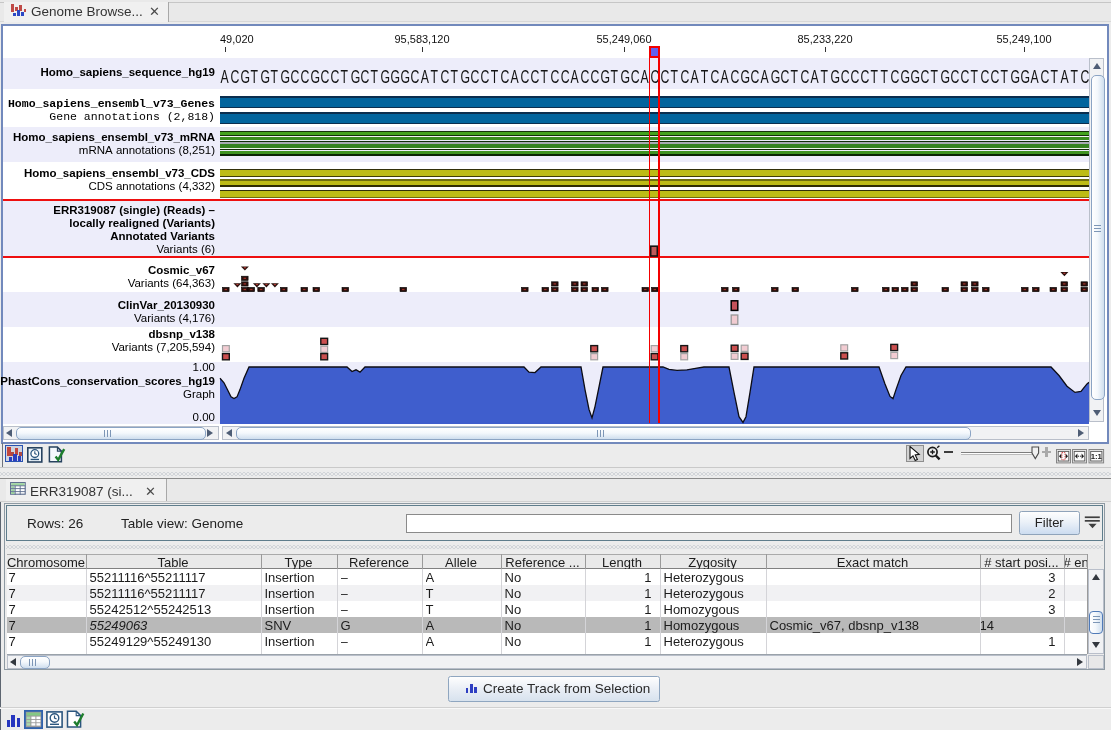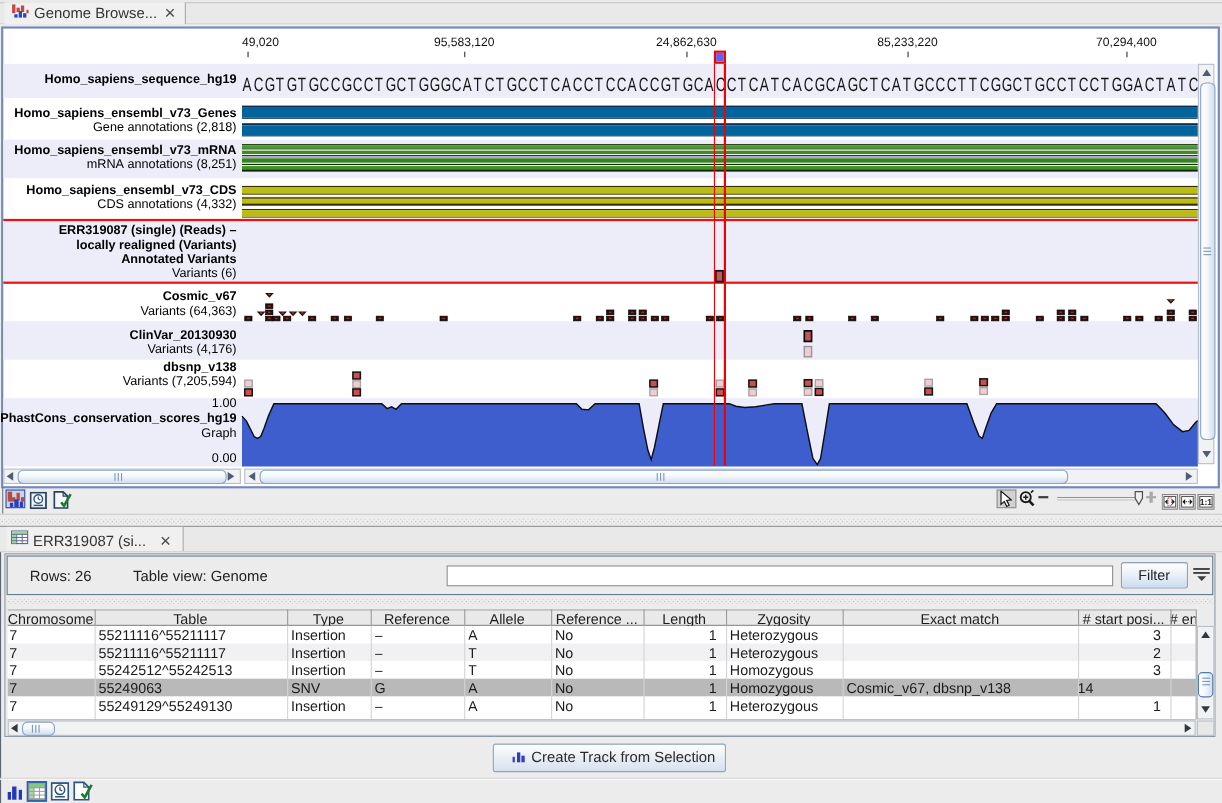--- a/index.html
+++ b/index.html
@@ -33,23 +33,23 @@
 <div class="a" style="left:31px;top:4px;font-size:13.5px;color:#333;">Genome Browse...</div>
 <div class="a" style="left:149px;top:4px;font-size:13px;color:#4a4a4a;">✕</div>
 <div class="a" style="left:1px;top:24px;width:1104px;height:416px;border:2px solid #7289bc;background:#fff;"></div>
 <div class="a" style="left:3px;top:58px;width:1086px;height:30.5px;background:#ededfa;"></div>
 <div class="a" style="left:3px;top:127px;width:1086px;height:35px;background:#ededfa;"></div>
 <div class="a" style="left:3px;top:200.8px;width:1086px;height:55.599999999999966px;background:#ededfa;"></div>
 <div class="a" style="left:3px;top:291.5px;width:1086px;height:35.0px;background:#ededfa;"></div>
 <div class="a" style="left:3px;top:361.5px;width:1086px;height:62.0px;background:#ededfa;"></div>
 <div class="a" style="left:220px;top:33px;font-size:11px;color:#111;">49,020</div>
 <div class="a" style="left:362px;top:33px;width:120px;text-align:center;font-size:11px;color:#111;">95,583,120</div>
-<div class="a" style="left:564px;top:33px;width:120px;text-align:center;font-size:11px;color:#111;">24,862,630</div>
+<div class="a" style="left:564px;top:33px;width:120px;text-align:center;font-size:11px;color:#111;">55,249,060</div>
 <div class="a" style="left:765px;top:33px;width:120px;text-align:center;font-size:11px;color:#111;">85,233,220</div>
-<div class="a" style="left:964px;top:33px;width:120px;text-align:center;font-size:11px;color:#111;">70,294,400</div>
+<div class="a" style="left:964px;top:33px;width:120px;text-align:center;font-size:11px;color:#111;">55,249,100</div>
 <div class="a" style="left:224.5px;top:46.5px;width:1.5px;height:5.5px;background:#333;"></div>
 <div class="a" style="left:421.5px;top:46.5px;width:1.5px;height:5.5px;background:#333;"></div>
 <div class="a" style="left:623.5px;top:46.5px;width:1.5px;height:5.5px;background:#333;"></div>
 <div class="a" style="left:824.5px;top:46.5px;width:1.5px;height:5.5px;background:#333;"></div>
 <div class="a" style="left:1023.5px;top:46.5px;width:1.5px;height:5.5px;background:#333;"></div>
 <svg class="a" style="left:0;top:0;" width="1089" height="100" viewBox="0 0 1089 100">
 <text y="82.6" transform="scale(0.7,1)" font-family="Liberation Sans,sans-serif" font-size="17.5" fill="#151515" x="315.1 329.4 343.7 358.0 372.3 386.6 400.9 415.1 429.4 443.7 458.0 472.3 486.6 500.9 515.1 529.4 543.7 558.0 572.3 586.6 600.9 615.1 629.4 643.7 658.0 672.3 686.6 700.9 715.1 729.4 743.7 758.0 772.3 786.6 800.9 815.1 829.4 843.7 858.0 872.3 886.6 900.9 915.1 929.4 943.7 958.0 972.3 986.6 1000.9 1015.1 1029.4 1043.7 1058.0 1072.3 1086.6 1100.9 1115.1 1129.4 1143.7 1158.0 1172.3 1186.6 1200.9 1215.1 1229.4 1243.7 1258.0 1272.3 1286.6 1300.9 1315.1 1329.4 1343.7 1358.0 1372.3 1386.6 1400.9 1415.1 1429.4 1443.7 1458.0 1472.3 1486.6 1500.9 1515.1 1529.4 1543.7">ACGTGTGCCGCCTGCTGGGCATCTGCCTCACCTCCACCGTGCACCTCATCACGCAGCTCATGCCCTTCGGCTGCCTCCTGGACTATC</text>
 </svg>
 <div class="a" style="left:220px;top:96.4px;width:869px;height:1.5px;background:#0b2e4e;"></div>
 <div class="a" style="left:220px;top:97.9px;width:869px;height:8.7px;background:#01649d;"></div>
@@ -208,21 +208,21 @@
     <rect x="890.8" y="344.4" width="6.8" height="6.2" fill="#cb4f4f" stroke="#151515" stroke-width="1.4"></rect>
     <rect x="890.8" y="352.4" width="6.8" height="6.2" fill="#f2ccd2" stroke="#a2a2a2" stroke-width="1.2"></rect>
     <path d="M220,424 L220,378.3 L224,382.8 L228,390.7 L231,396.9 L234,398.6 L237,396.9 L240,389.6 L244,378.3 L249,367.0 L347,367.0 L352,371.5 L356,369.8 L360,372.1 L365,367.0 L524,367.0 L529,372.1 L535,372.6 L541,367.0 L581,367.0 L585,389.6 L589,409.4 L592,417.9 L595,406.6 L599,386.8 L603,367.0 L663,367.0 L669,369.3 L677,370.4 L687,369.8 L697,368.1 L704,367.0 L729,367.0 L734,392.4 L739,416.7 L743,422.4 L746,416.7 L750,392.4 L754,367.0 L879,367.0 L885,383.9 L890,396.4 L893,398.6 L896,389.6 L901,375.5 L906,367.0 L1051,367.0 L1059,375.5 L1067,386.2 L1075,392.4 L1081,391.3 L1087,383.9 L1089,382.3 L1089,424 Z" fill="#3f5ecd"></path>
     <path d="M220,378.3 L224,382.8 L228,390.7 L231,396.9 L234,398.6 L237,396.9 L240,389.6 L244,378.3 L249,367.0 L347,367.0 L352,371.5 L356,369.8 L360,372.1 L365,367.0 L524,367.0 L529,372.1 L535,372.6 L541,367.0 L581,367.0 L585,389.6 L589,409.4 L592,417.9 L595,406.6 L599,386.8 L603,367.0 L663,367.0 L669,369.3 L677,370.4 L687,369.8 L697,368.1 L704,367.0 L729,367.0 L734,392.4 L739,416.7 L743,422.4 L746,416.7 L750,392.4 L754,367.0 L879,367.0 L885,383.9 L890,396.4 L893,398.6 L896,389.6 L901,375.5 L906,367.0 L1051,367.0 L1059,375.5 L1067,386.2 L1075,392.4 L1081,391.3 L1087,383.9 L1089,382.3" fill="none" stroke="#0c0c14" stroke-width="1.3"></path>
   </svg>
 <div class="a" style="left:648.6px;top:57.7px;width:1.8px;height:365.8px;background:#f40000;"></div>
 <div class="a" style="left:658.2px;top:57.7px;width:1.8px;height:365.8px;background:#f40000;"></div>
 <div class="a" style="left:648.6px;top:46.3px;width:11.4px;height:11.4px;background:#fff;border:2px solid #f40000;box-sizing:border-box;"></div>
 <div class="a" style="left:650.9px;top:48.4px;width:7px;height:7.6px;background:#6361ef;"></div>
 <div class="lab" style="top:66px;"><b>Homo_sapiens_sequence_hg19</b><br></div>
-<div class="lab" style="top:97px;"><b>Homo_sapiens_ensembl_v73_Genes</b><br>Gene&nbsp;annotations&nbsp;(2,818)<br></div>
+<div class="lab" style="top:97px;font-family:Liberation Mono, monospace;"><b>Homo_sapiens_ensembl_v73_Genes</b><br>Gene&nbsp;annotations&nbsp;(2,818)<br></div>
 <div class="lab" style="top:131px;"><b>Homo_sapiens_ensembl_v73_mRNA</b><br>mRNA&nbsp;annotations&nbsp;(8,251)<br></div>
 <div class="lab" style="top:167px;"><b>Homo_sapiens_ensembl_v73_CDS</b><br>CDS&nbsp;annotations&nbsp;(4,332)<br></div>
 <div class="lab" style="top:203.5px;"><b>ERR319087&nbsp;(single)&nbsp;(Reads)&nbsp;–</b><br><b>locally&nbsp;realigned&nbsp;(Variants)</b><br><b>Annotated&nbsp;Variants</b><br>Variants&nbsp;(6)<br></div>
 <div class="lab" style="top:264px;"><b>Cosmic_v67</b><br>Variants&nbsp;(64,363)<br></div>
 <div class="lab" style="top:299px;"><b>ClinVar_20130930</b><br>Variants&nbsp;(4,176)<br></div>
 <div class="lab" style="top:328px;"><b>dbsnp_v138</b><br>Variants&nbsp;(7,205,594)<br></div>
 <div class="lab" style="top:361px;">1.00<br></div>
 <div class="lab" style="top:375px;"><b>PhastCons_conservation_scores_hg19</b><br>Graph<br></div>
 <div class="lab" style="top:410.5px;">0.00<br></div>
 <div class="sb" style="left:1089px;top:58px;width:15px;height:364px;box-sizing:border-box;"></div>
@@ -366,21 +366,21 @@
 <div class="tcell" style="left:89.5px;top:602.0px;width:169.0px;">55242512^55242513</div>
 <div class="tcell" style="left:264.5px;top:602.0px;width:70.0px;">Insertion</div>
 <div class="tcell" style="left:340.5px;top:602.0px;width:79.0px;">–</div>
 <div class="tcell" style="left:425.5px;top:602.0px;width:73.0px;">T</div>
 <div class="tcell" style="left:504.5px;top:602.0px;width:78.0px;">No</div>
 <div class="tcell" style="left:584.5px;top:602.0px;width:67.0px;text-align:right;">1</div>
 <div class="tcell" style="left:663.5px;top:602.0px;width:100.0px;">Homozygous</div>
 <div class="tcell" style="left:979.5px;top:602.0px;width:76.0px;text-align:right;">3</div>
 <div class="a" style="left:6.5px;top:616.5px;width:1080px;height:16px;background:#b9b9b9;"></div>
 <div class="tcell" style="left:8.5px;top:618.0px;width:73.0px;">7</div>
-<div class="tcell" style="left:89.5px;top:618.0px;width:169.0px;">55249063</div>
+<div class="tcell" style="left:89.5px;top:618.0px;width:169.0px;font-style:italic;">55249063</div>
 <div class="tcell" style="left:264.5px;top:618.0px;width:70.0px;">SNV</div>
 <div class="tcell" style="left:340.5px;top:618.0px;width:79.0px;">G</div>
 <div class="tcell" style="left:425.5px;top:618.0px;width:73.0px;">A</div>
 <div class="tcell" style="left:504.5px;top:618.0px;width:78.0px;">No</div>
 <div class="tcell" style="left:584.5px;top:618.0px;width:67.0px;text-align:right;">1</div>
 <div class="tcell" style="left:663.5px;top:618.0px;width:100.0px;">Homozygous</div>
 <div class="tcell" style="left:769.5px;top:618.0px;width:208.0px;">Cosmic_v67, dbsnp_v138</div>
 <div class="tcell" style="left:979.5px;top:618.0px;width:76.0px;text-align:left;">14</div>
 <div class="tcell" style="left:8.5px;top:634.0px;width:73.0px;">7</div>
 <div class="tcell" style="left:89.5px;top:634.0px;width:169.0px;">55249129^55249130</div>

